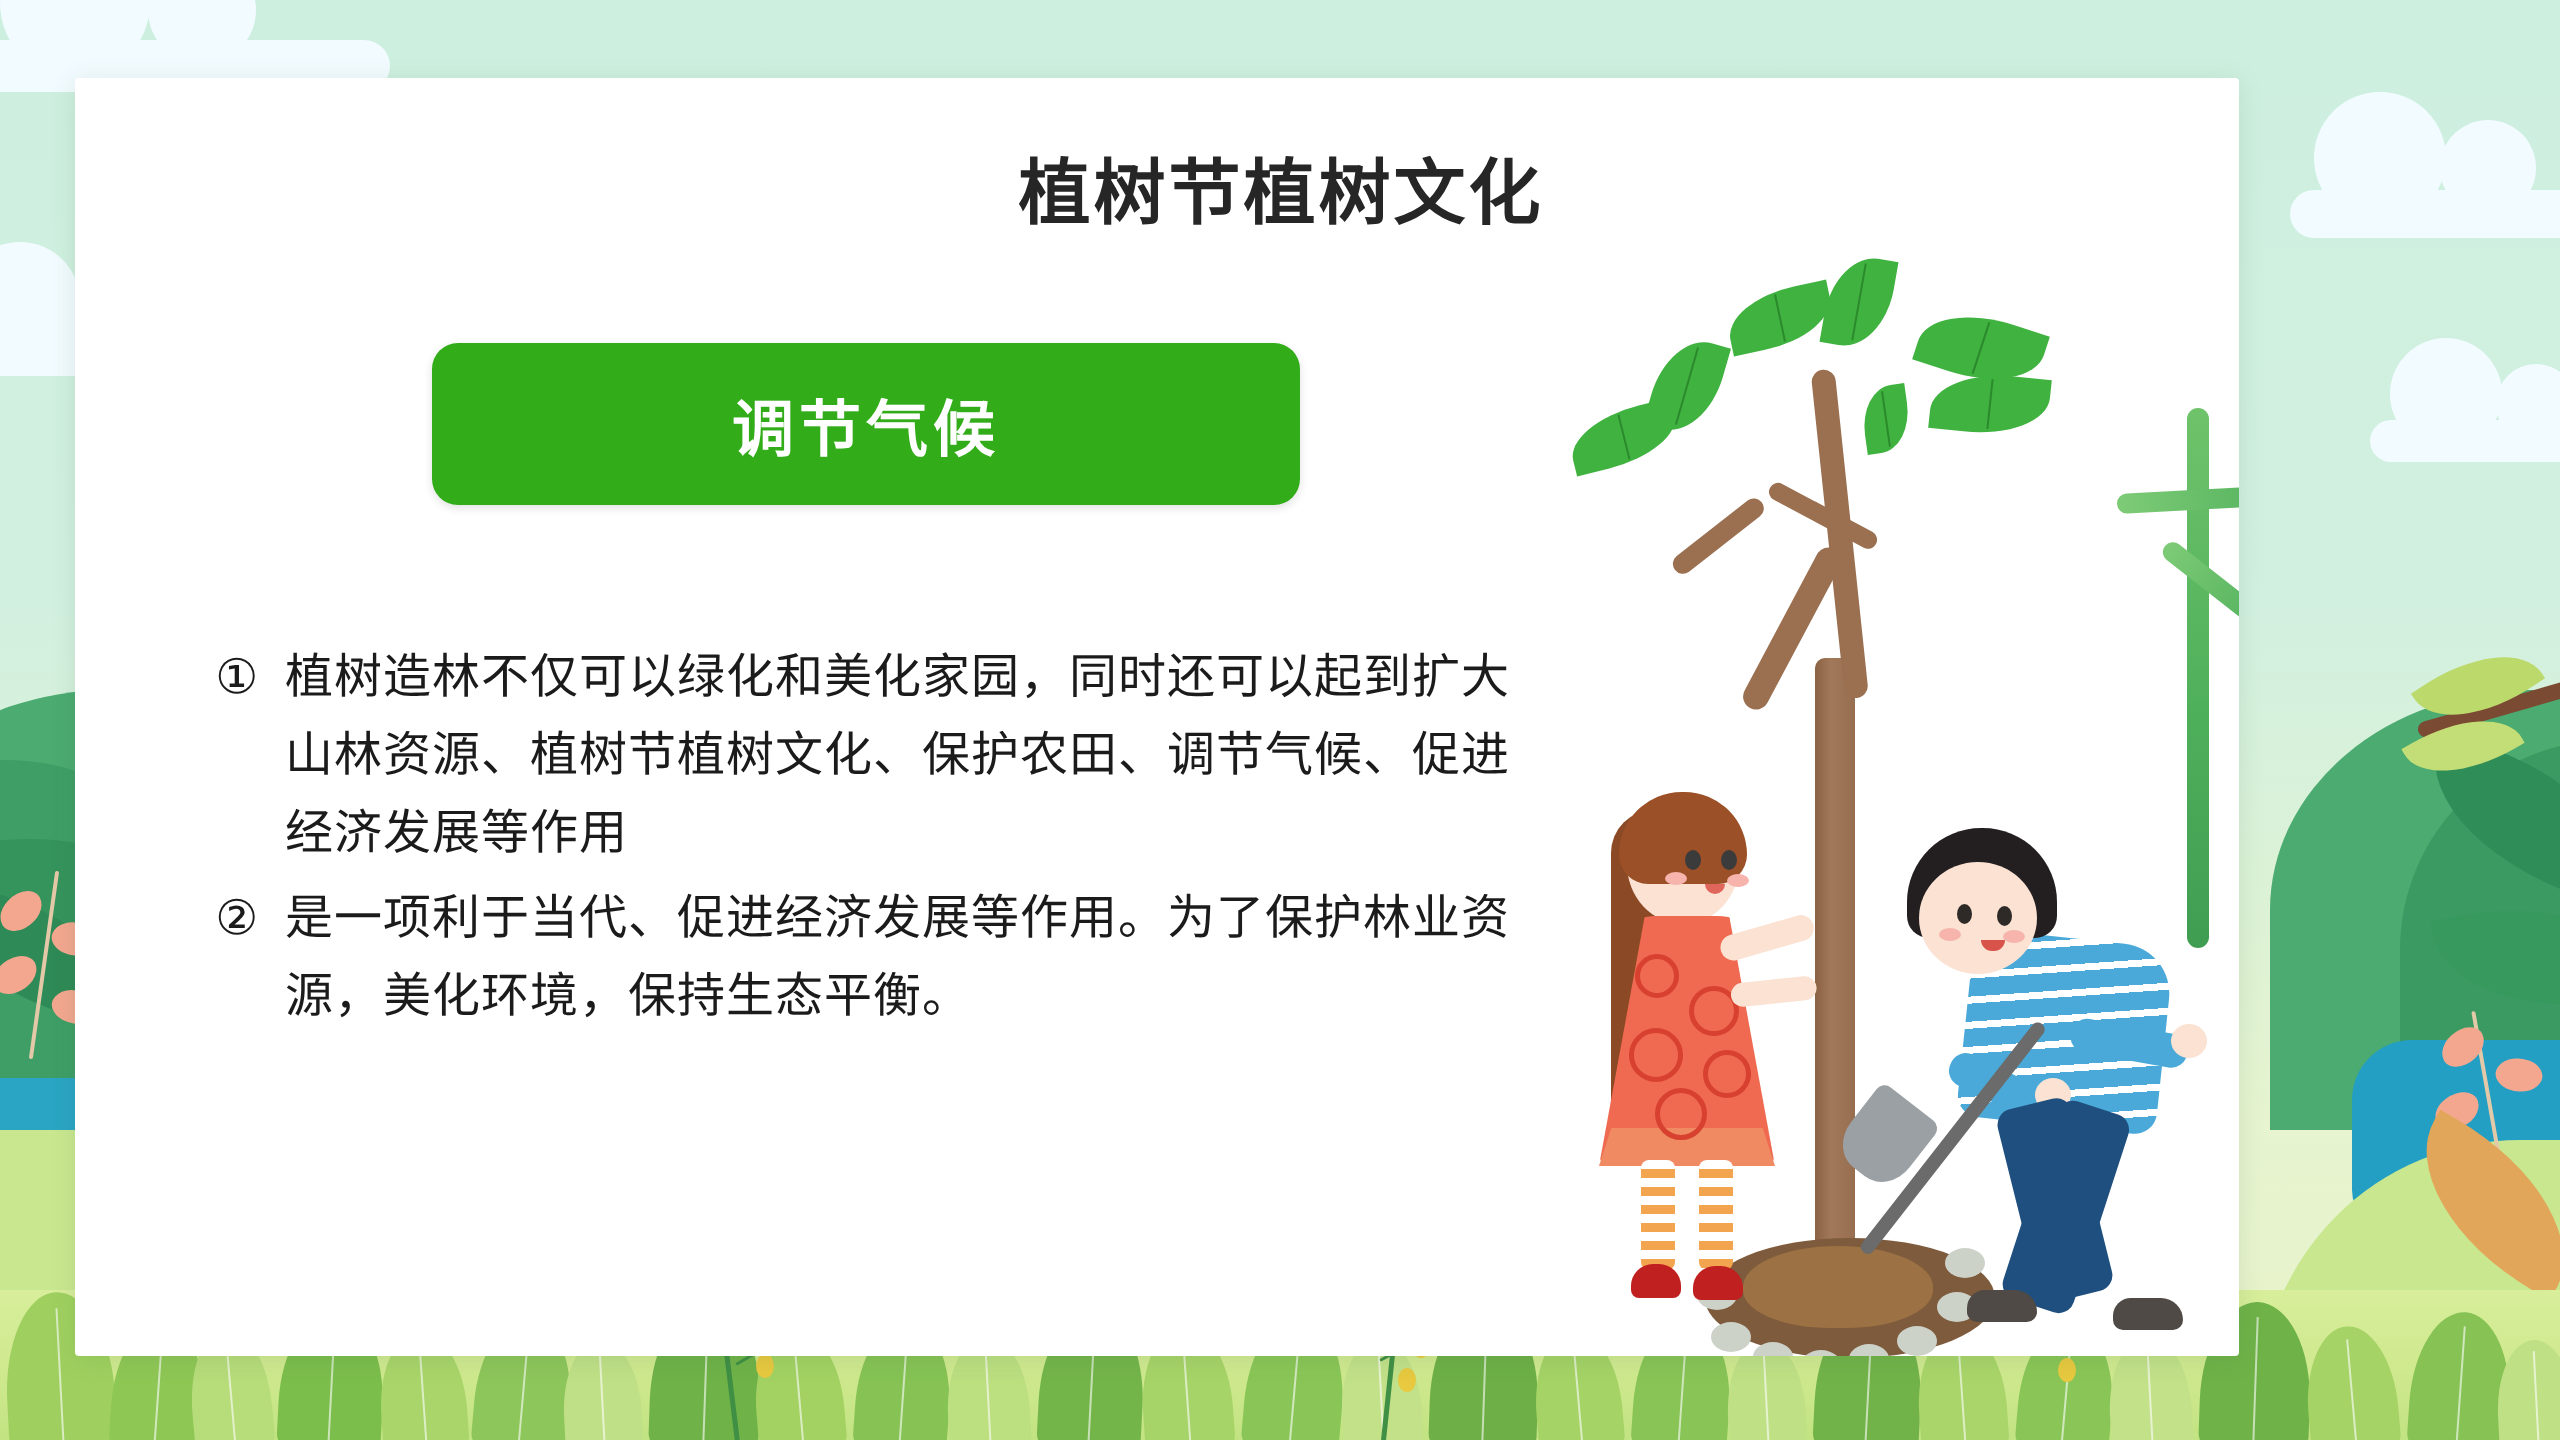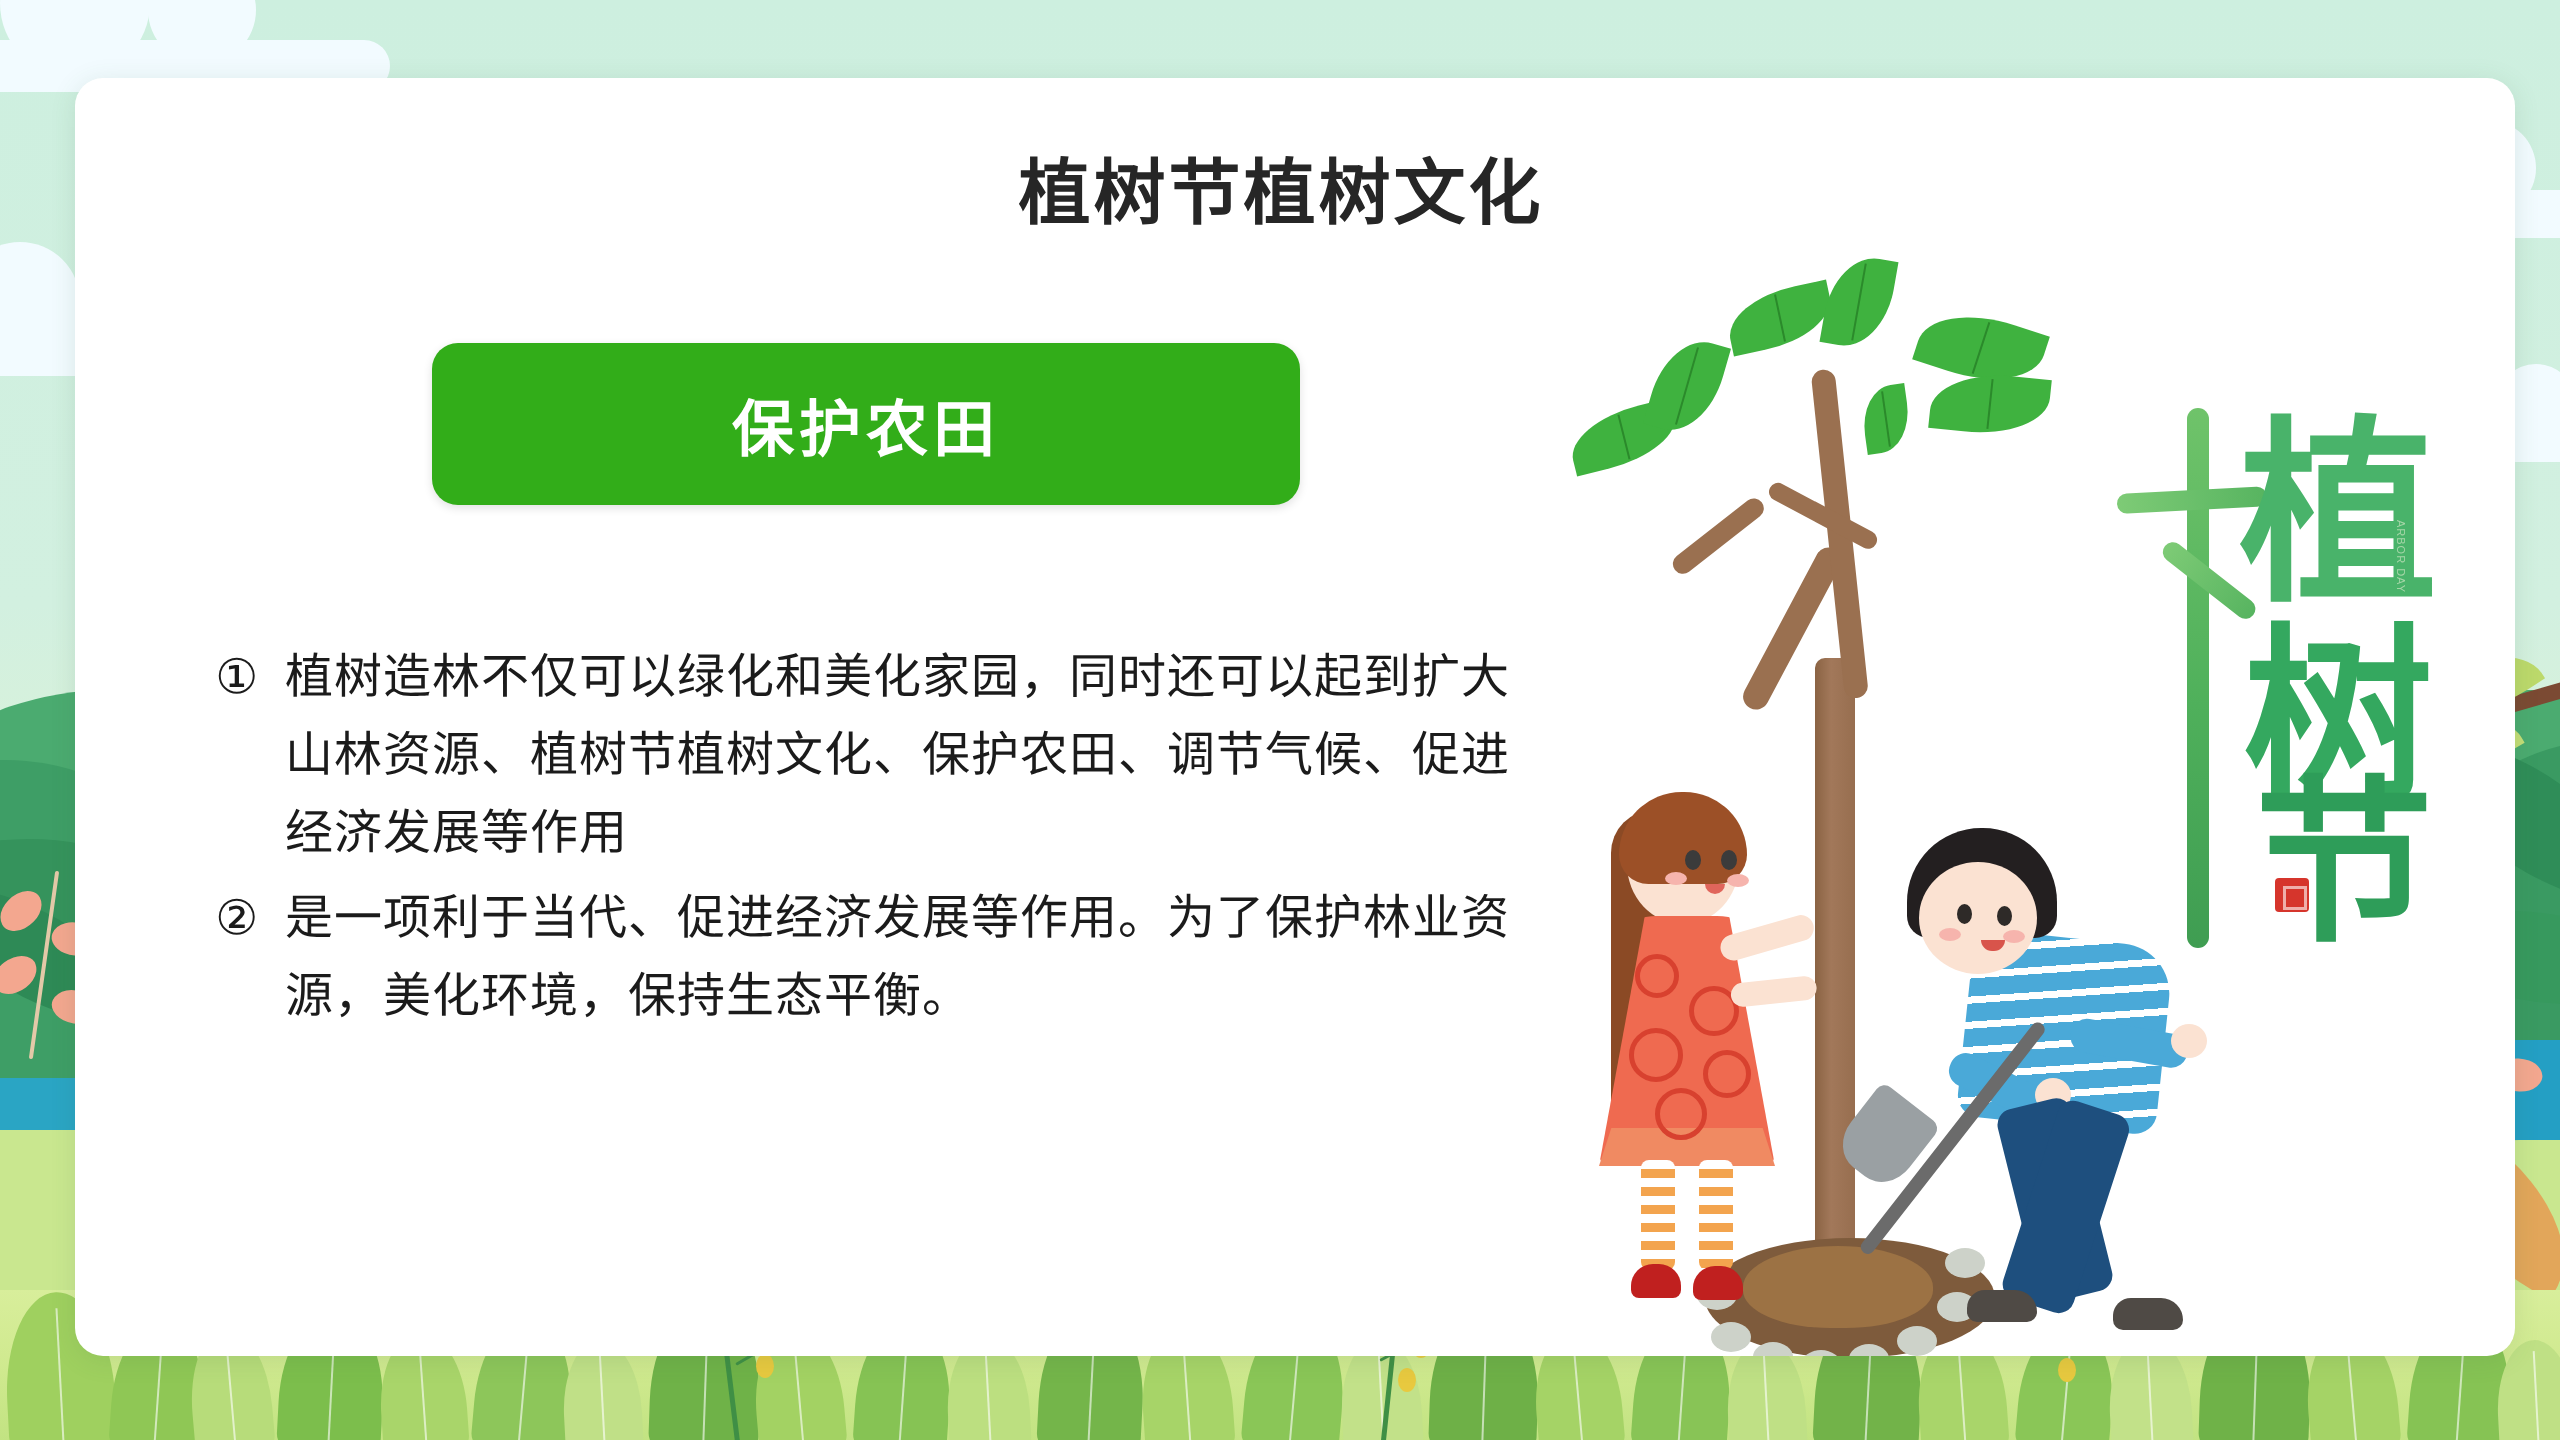--- a/index.html
+++ b/index.html
@@ -69,23 +69,23 @@
   .dot{position:absolute;width:18px;height:24px;border-radius:50%;background:#e8c93f;}
   .twig{position:absolute;height:3px;border-radius:2px;background:#3f8f45;transform-origin:left center;}
 
   
   .side-leaf{position:absolute;border-radius:0 90% 0 90%;}
   .pink-branch{position:absolute;}
   .pink-leaf{position:absolute;width:46px;height:34px;border-radius:60% 40% 60% 40%;background:#f3a78f;}
   .pink-stem{position:absolute;width:4px;background:#e3c9a8;border-radius:2px;}
 
   
-  .card{position:absolute;left:75px;top:78px;width:2440px;height:1278px;
-        background:#ffffff;border-radius:28px;box-shadow:0 4px 26px rgba(60,110,70,.13);
-        overflow:hidden;}
+  .card{position:absolute;left:75px;top:78px;width:2132px;height:1278px;
+        background:#ffffff;border-radius:4px;box-shadow:0 4px 26px rgba(60,110,70,.13);
+        overflow:hidden;padding-left:32px;}
 
   .page-title{position:absolute;left:0;top:56px;width:2412px;text-align:center;
               font-size:72px;font-weight:bold;color:#262626;letter-spacing:3px;
               font-family:"Liberation Sans","DejaVu Sans",sans-serif;}
 
   .badge{position:absolute;left:357px;top:265px;width:868px;height:162px;
          background:#32ad19;border-radius:26px;
          display:flex;align-items:center;justify-content:center;
          box-shadow:0 3px 10px rgba(0,0,0,.12);}
   .badge-label{color:#ffffff;font-size:62px;font-weight:bold;letter-spacing:5px;}
@@ -311,21 +311,21 @@
     <div class="dot" style="left:908px;bottom:94px;"></div>
     <div class="dot" style="left:1842px;bottom:96px;"></div>
     <div class="dot" style="left:2058px;bottom:58px;"></div>
   </div>
 
   <div class="card">
 
     <div class="page-title">植树节植树文化</div>
 
     <div class="badge">
-      <span class="badge-label">保护农田</span>
+      <span class="badge-label">调节气候</span>
     </div>
 
     <div class="body-list">
       <div class="bullet">
         <span class="bullet-marker">①</span>
         <span class="bullet-text">植树造林不仅可以绿化和美化家园，同时还可以起到扩大山林资源、植树节植树文化、保护农田、调节气候、促进经济发展等作用</span>
       </div>
       <div class="bullet">
         <span class="bullet-marker">②</span>
         <span class="bullet-text">是一项利于当代、促进经济发展等作用。为了保护林业资源，美化环境，保持生态平衡。</span>

